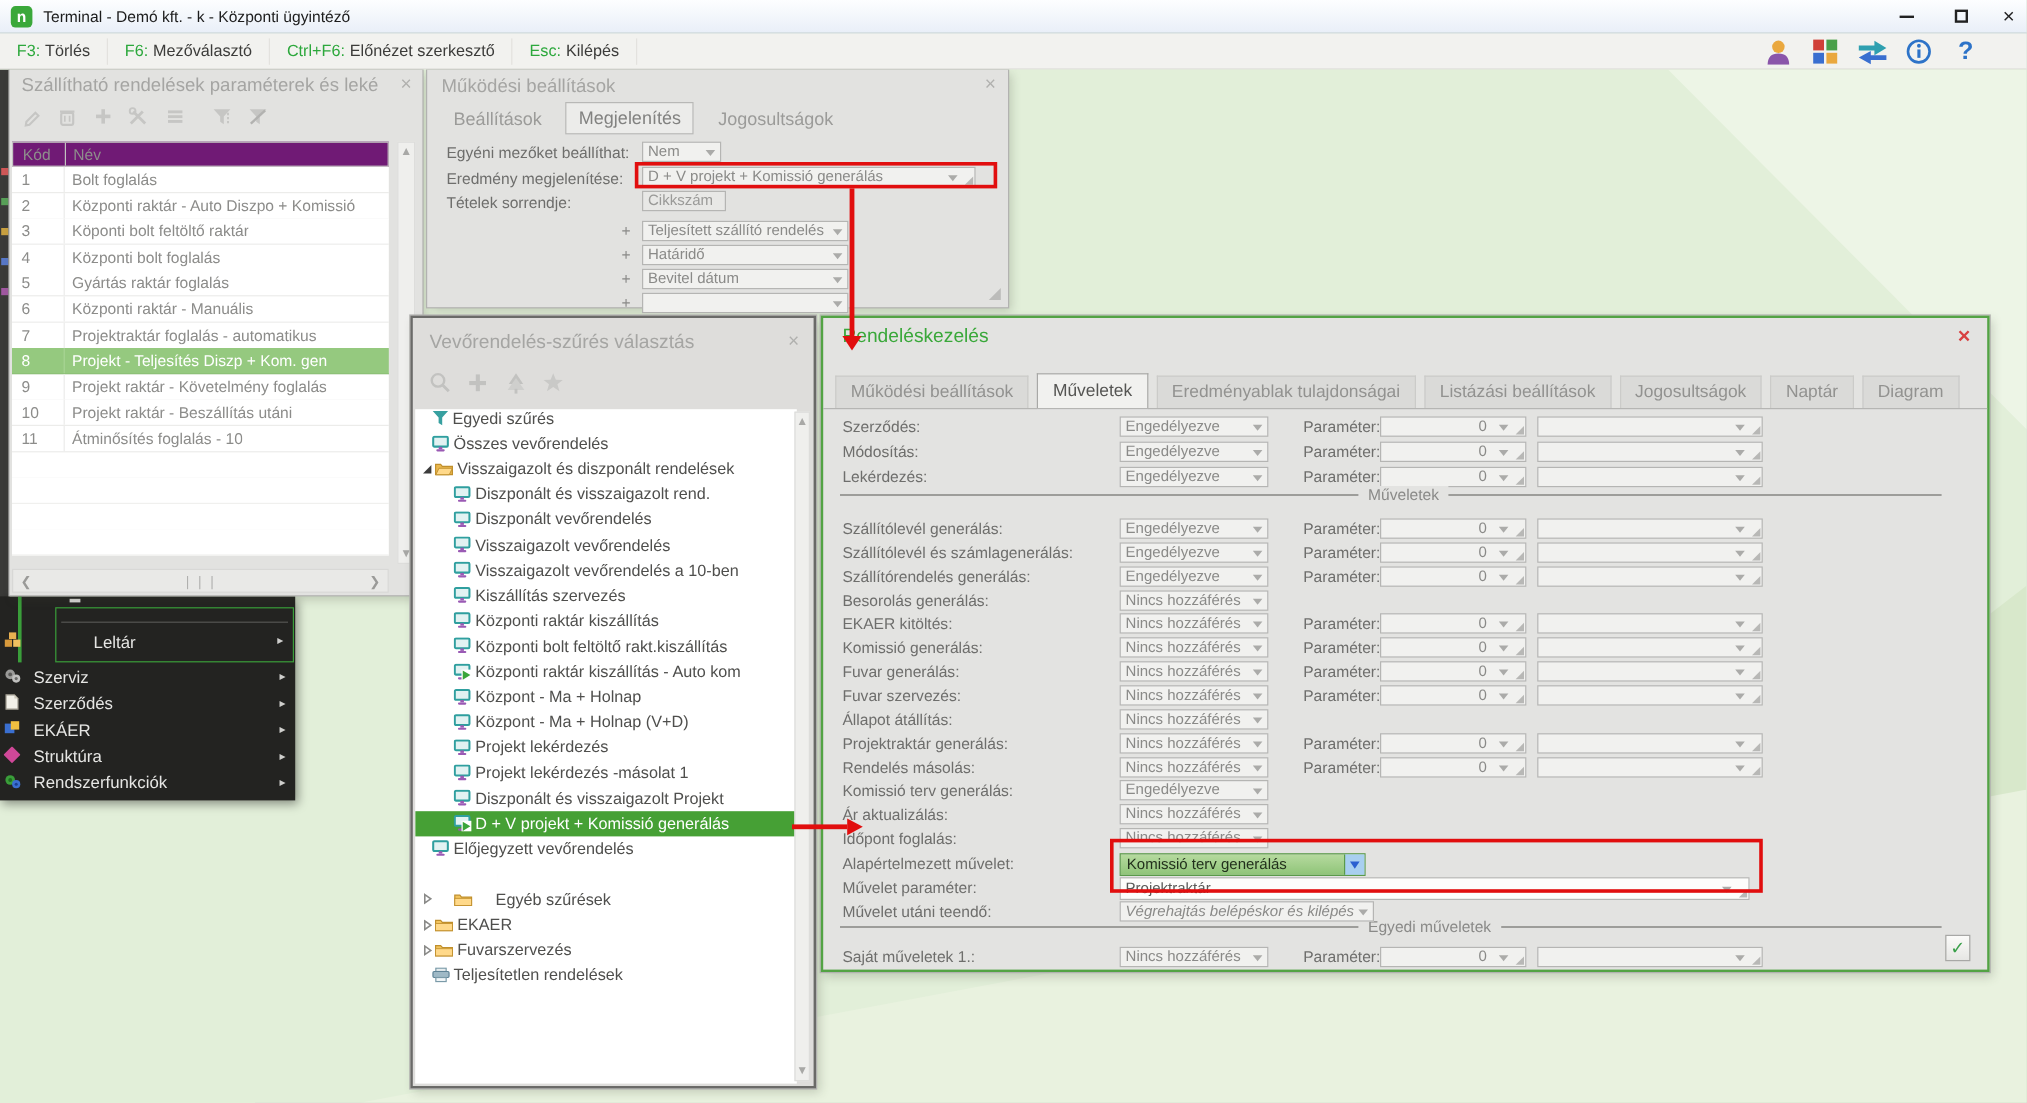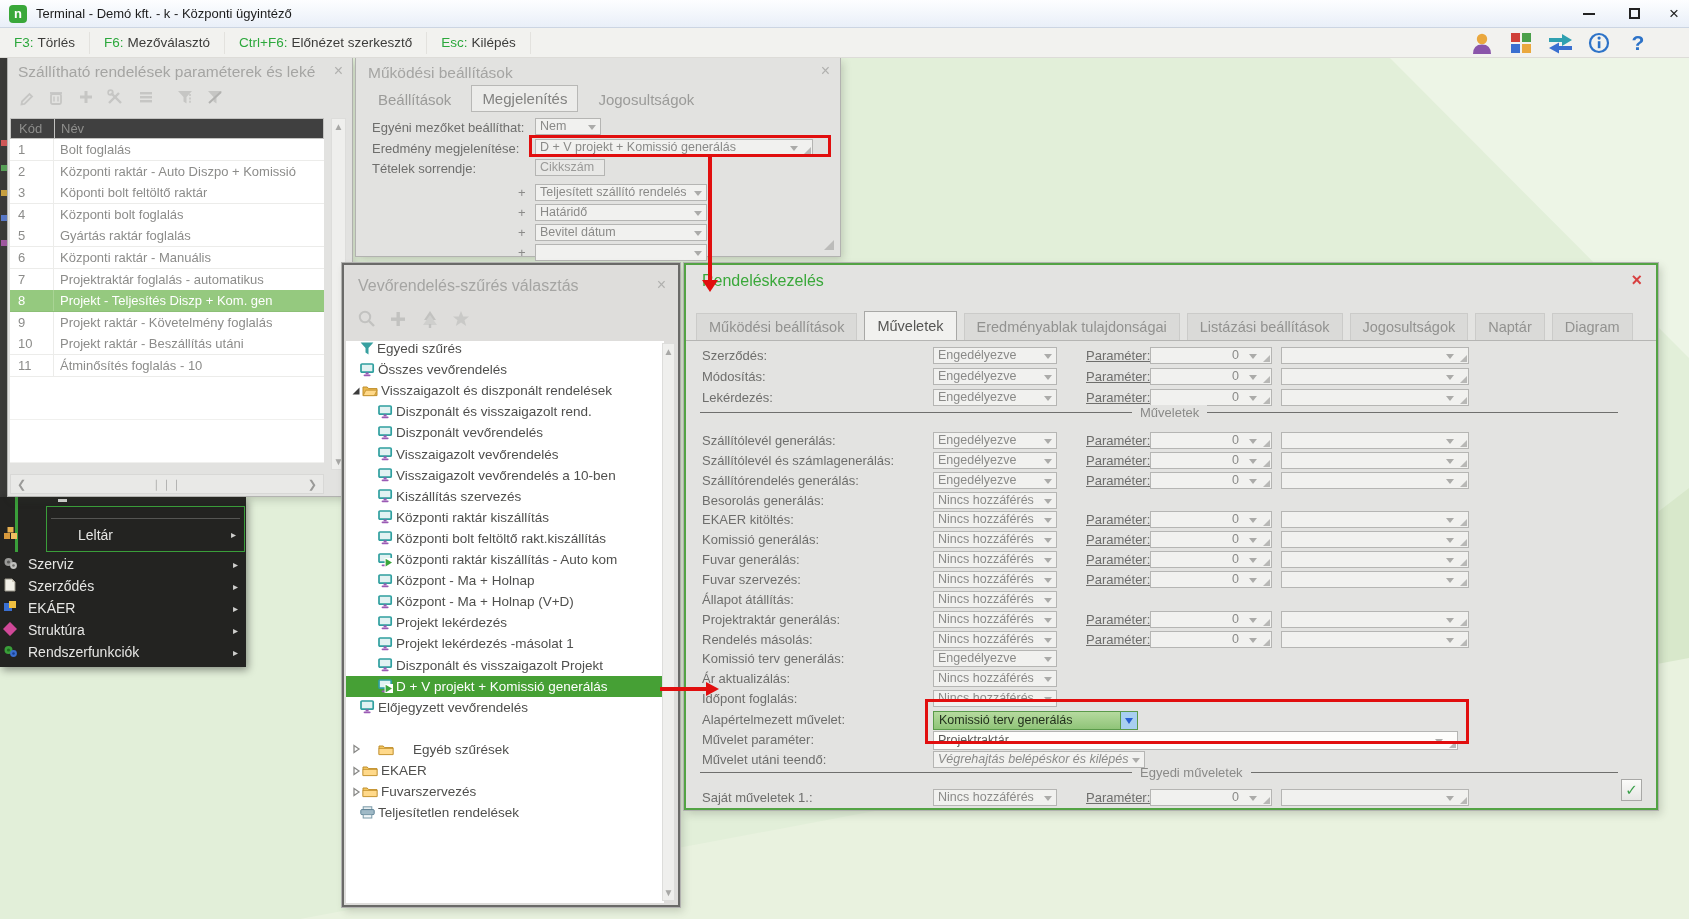--- a/index.html
+++ b/index.html
@@ -30,21 +30,21 @@
   .desktop{position:absolute;left:0;top:58px;width:1689px;height:861px;background:#e2efd9;overflow:hidden;}
   .bgpoly{position:absolute;}
   .leftstrip{position:absolute;left:0;top:0;width:8px;height:606px;background:#3a3a38;}
   .sliver{position:absolute;width:6px;height:6px;}
   
   .win{position:absolute;background:#e2e2e0;box-shadow:0 0 0 1px #b2b2b0,3px 4px 8px rgba(60,70,50,.22);}
   .wtitle{position:absolute;font-size:15.5px;color:#a5a5a3;white-space:nowrap;overflow:hidden;}
   .wclose{position:absolute;color:#b0b0ae;font-size:16px;line-height:14px;}
   
   .tbicon{display:inline-block;margin-right:7px;}
-  .thead{position:absolute;left:2px;top:60px;width:314px;height:21px;background:#404040;
+  .thead{position:absolute;left:2px;top:60px;width:314px;height:21px;background:#701a75;
     border:1px solid #c2c2c0;display:flex;font-size:13px;color:#8e8e8c;align-items:center;}
   .thc1{width:44px;padding-left:8px;border-right:1px solid #c2c2c0;height:100%;line-height:20px;}
   .thc2{padding-left:6px;}
   .trow{position:absolute;left:2px;width:314px;height:22px;display:flex;background:#fff;
     border-bottom:1px solid #ececea;font-size:13px;color:#8c8c8a;align-items:center;}
   .trow .c1{width:44px;padding-left:8px;border-right:1px solid #ececea;height:100%;display:flex;align-items:center;}
   .trow .c2{padding-left:6px;white-space:nowrap;overflow:hidden;}
   .trow.sel{background:#95c97f;color:#fff;border-bottom-color:#8cbf76;}
   .trow.sel .c1{border-right-color:#a9d495;}
   .emptyline{position:absolute;left:2px;width:314px;height:22px;background:#fff;border-bottom:1px solid #f0f0ee;}
@@ -76,21 +76,21 @@
   
   .opswin{border:2px solid #53a344;background:#e3e3e1;}
   .opstitle{position:absolute;left:16px;top:7px;font-size:16px;color:#3aa83a;}
   .opsclose{position:absolute;right:14px;top:5px;color:#d84040;font-size:18px;font-weight:bold;}
   .otabs{position:absolute;left:10px;top:45px;display:flex;gap:7px;align-items:flex-end;font-size:14.5px;}
   .otab{background:#dadad8;color:#929290;padding:5px 12px;border:1px solid #cbcbc9;border-bottom:none;}
   .otab.active{background:#f1f1ef;border:1px solid #a8a8a6;border-bottom:1px solid #f1f1ef;color:#555553;position:relative;top:1px;padding:6px 12px;}
   .tabline{position:absolute;left:0;top:75px;width:100%;border-top:1px solid #b5b5b3;}
   .oprow{position:absolute;left:0;width:100%;height:19px;}
   .olabel{position:absolute;left:16px;top:1px;font-size:13px;color:#6e6e6c;white-space:nowrap;}
-  .plabel{left:400px;text-decoration:underline;}
+  .plabel{left:400px;}
   .cmb1{left:247px;width:124px;}
   .cmbnum{left:464px;width:122px;text-align:right;padding-right:32px;}
   .cmb2{left:595px;width:188px;}
   .sep{position:absolute;left:14px;width:934px;height:14px;}
   .sepline{position:absolute;left:0;right:16px;top:7px;border-top:1px solid #6f6f6d;}
   .seplabel{position:absolute;left:432px;top:0;background:#e3e3e1;padding:0 8px;font-size:13px;color:#8a8a88;}
   .greencombo{position:absolute;left:247px;width:205px;height:19px;border:1px solid #5a9a4a;
     background:linear-gradient(#b6da9f,#8fc478);font-size:12.5px;color:#22301c;line-height:17px;padding:0 20px 0 5px;}
   .garrbox{position:absolute;right:0;top:0;width:17px;height:17px;background:#a8cff0;
     border-left:1px solid #5a9a4a;display:flex;align-items:center;justify-content:center;}

